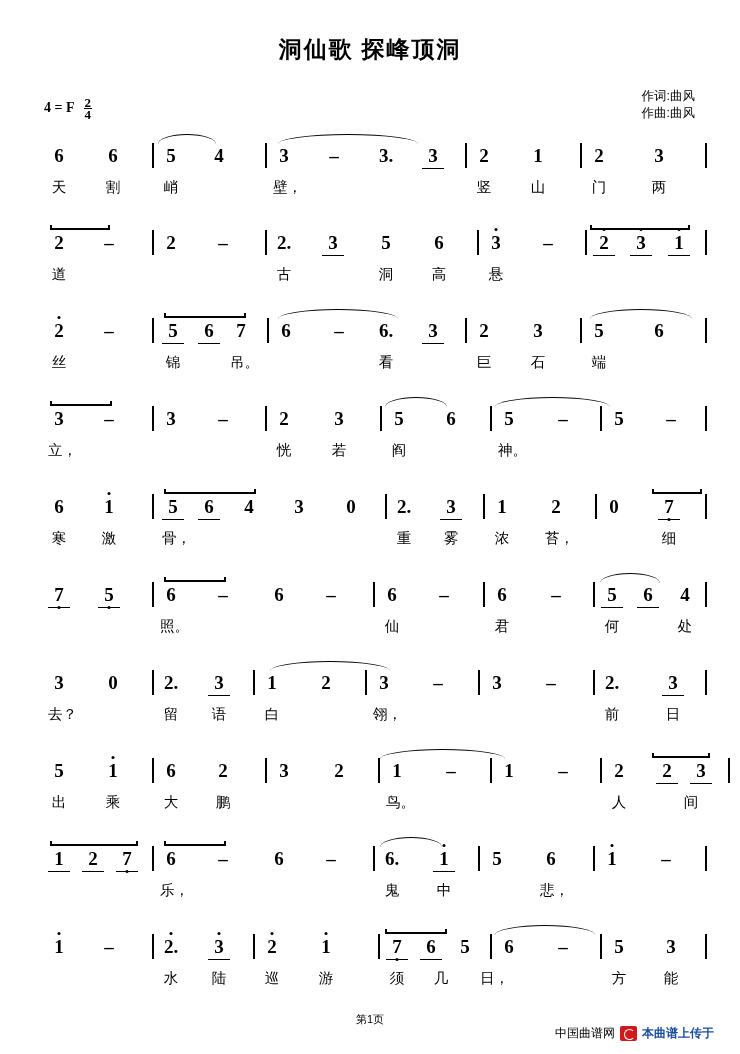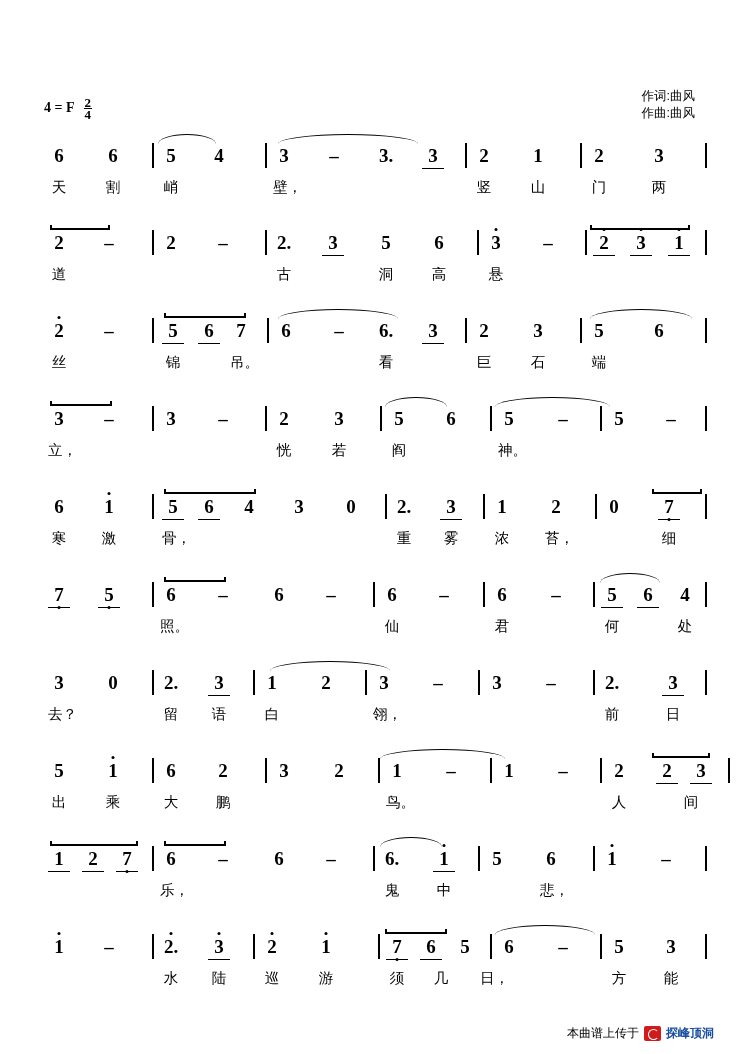--- a/index.html
+++ b/index.html
@@ -199,20 +199,21 @@
     border-radius: 50%;
     border-right-color: transparent;
   }
   .footer-brand .b-blue { color: #1a4fa0; font-weight: bold; }
 </style>
 </head>
 <body>
 
 <div class="page">
 
+  <div class="title">洞仙歌 探峰顶洞</div>
 
   <div class="credits">
     <div>作词:曲风</div>
     <div>作曲:曲风</div>
   </div>
 
   <div class="keysig">
     <span>4 = F</span>
     <span class="frac">
       <span class="num">2</span>
@@ -551,20 +552,21 @@
       <div class="ly" style="left:221px;">巡</div>
       <div class="ly" style="left:275px;">游</div>
       <div class="ly" style="left:346px;">须</div>
       <div class="ly" style="left:390px;">几</div>
       <div class="ly" style="left:440px;">日，</div>
       <div class="ly" style="left:568px;">方</div>
       <div class="ly" style="left:620px;">能</div>
     </div>
   </div>
 
+  <div class="footer-page">第1页</div>
 
   <div class="footer-brand">
-    <span>本曲谱上传于</span>
+    <span>中国曲谱网</span>
     <span class="logo"></span>
-    <span class="b-blue">探峰顶洞</span>
+    <span class="b-blue">本曲谱上传于</span>
   </div>
 
 </div>
 
 </body></html>

